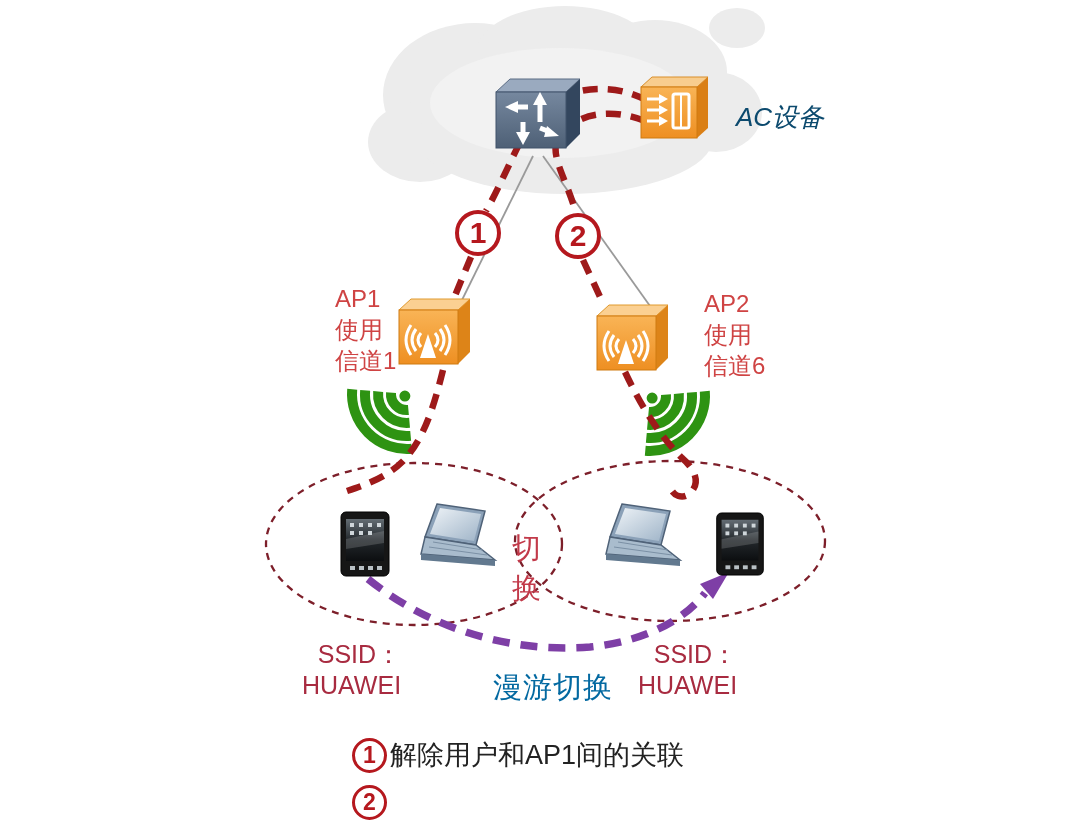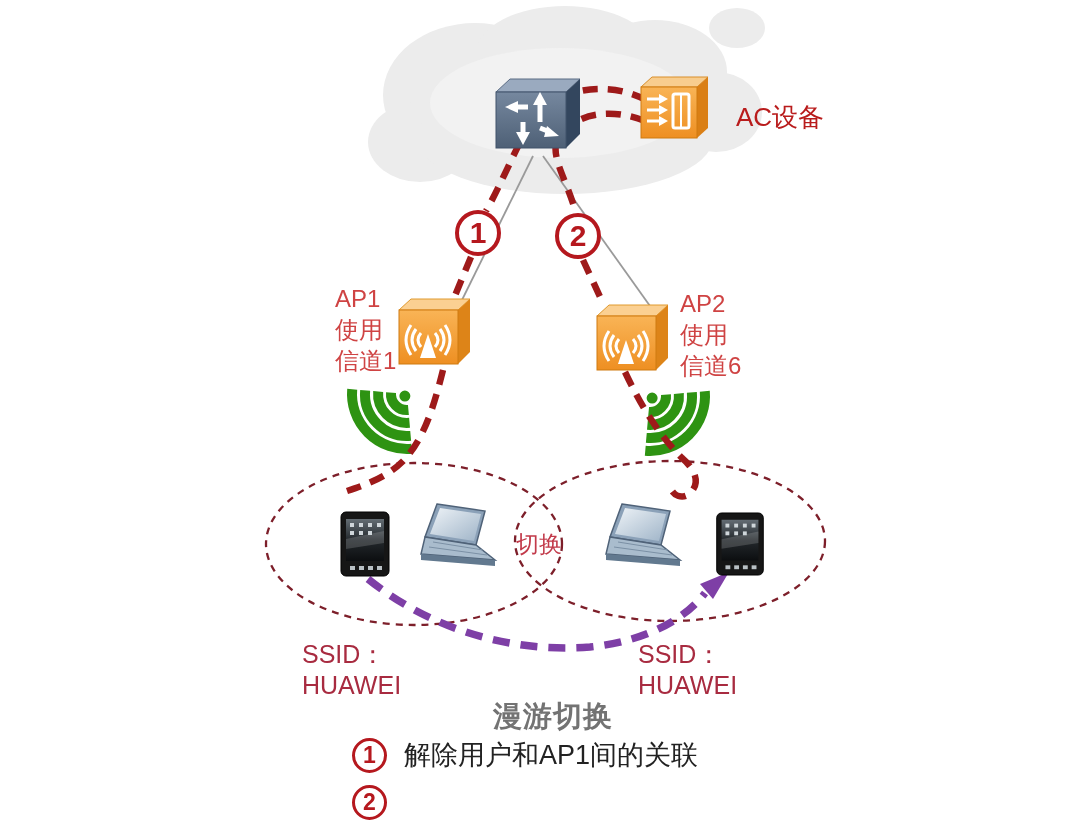--- a/index.html
+++ b/index.html
@@ -3,39 +3,39 @@
 <meta charset="utf-8">
 <style>
   html,body{margin:0;padding:0;background:#fff;}
   .stage{
     position:relative;width:1080px;height:828px;margin:0 auto;
     background:#ffffff;overflow:hidden;
     font-family:"Liberation Sans","DejaVu Sans",sans-serif;
   }
   .abs{position:absolute;}
   .label{white-space:pre-line;}
-  .ac-label{left:736px;top:100px;font-size:26px;color:#b91c1c;}
+  .ac-label{left:736px;top:100px;font-size:26px;color:#0c4a6e;font-style:italic;}
   .ap-label{font-size:24px;line-height:31px;color:#cf4343;}
   .ap1-label{left:335px;top:283px;}
-  .ap2-label{left:680px;top:288px;}
-  .handover-label{left:512px;top:529px;width:54px;text-align:center;font-size:23px;color:#c23a4a;}
-  .ssid-label{font-size:25px;line-height:31px;color:#a82b40;}
+  .ap2-label{left:704px;top:288px;}
+  .handover-label{left:512px;top:529px;width:54px;text-align:left;font-size:29px;color:#c23a4a;}
+  .ssid-label{font-size:25px;line-height:31px;color:#a82b40;text-align:right;}
   .ssid-left{left:302px;top:639px;}
   .ssid-right{left:638px;top:639px;}
-  .roaming-label{left:493px;top:697px;font-size:29px;font-weight:bold;color:#737373;letter-spacing:1px;}
+  .roaming-label{left:493px;top:668px;font-size:29px;font-weight:normal;color:#0369a1;letter-spacing:1px;}
   .badge{
     border-radius:50%;border:4px solid #b5181e;color:#b5181e;background:#ffffff;
     font-weight:bold;display:flex;align-items:center;justify-content:center;box-sizing:content-box;
   }
   .badge.big{width:38px;height:38px;font-size:30px;}
   .badge.small{width:29px;height:29px;border-width:3px;font-size:23px;flex:0 0 auto;}
   .step1-badge{left:455px;top:210px;}
   .step2-badge{left:555px;top:213px;}
   .legend-row{display:flex;align-items:center;left:352px;height:40px;}
-  .legend-row .legend-text{margin-left:17px;font-size:27px;color:#222222;}
+  .legend-row .legend-text{margin-left:3px;font-size:27px;color:#222222;}
   .legend-row1{top:735px;}
   .legend-row2{top:782px;}
 </style>
 </head>
 <body>
 
 <div class="stage">
 
   <svg class="abs" style="left:0;top:0" width="1080" height="828" viewBox="0 0 1080 828">
     <defs>

